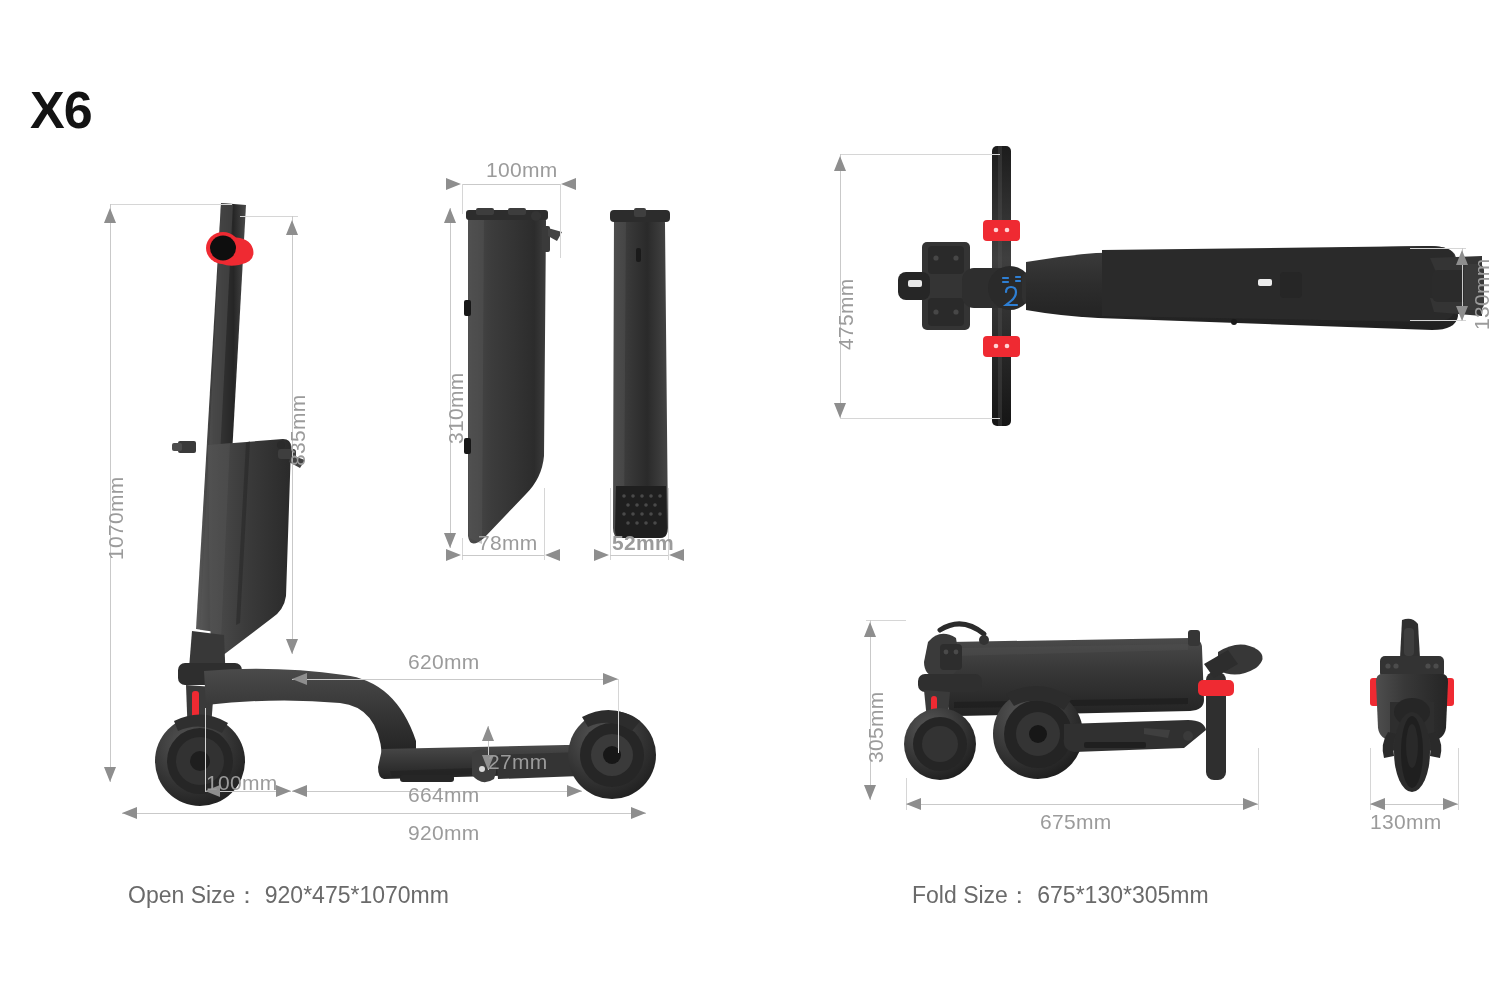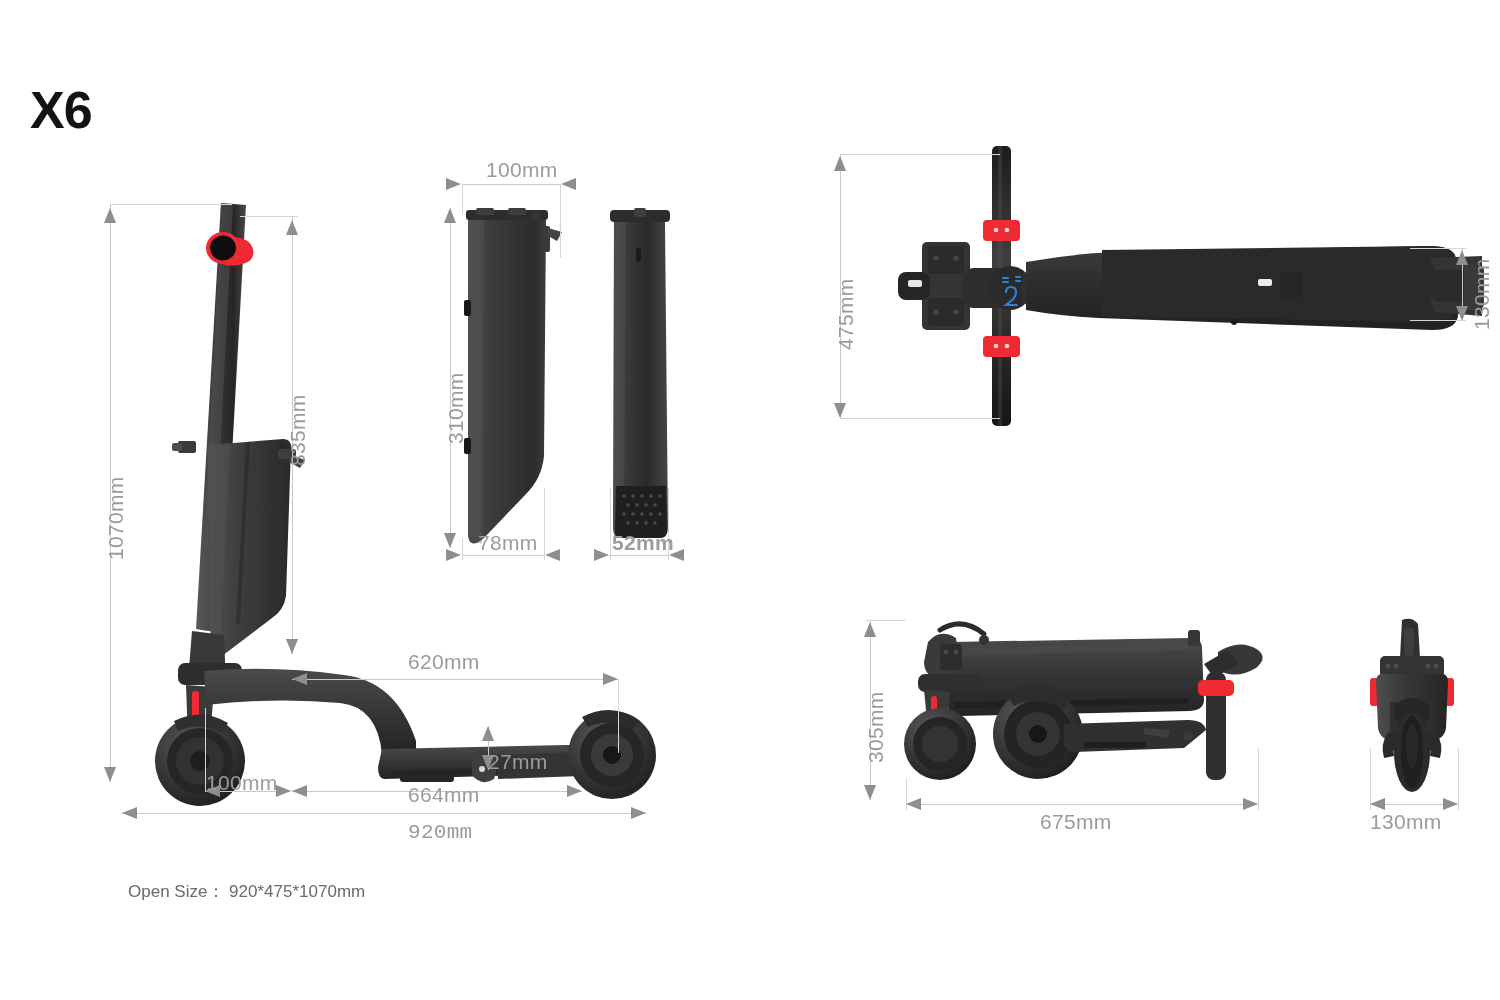--- a/index.html
+++ b/index.html
@@ -38,21 +38,21 @@
   .dimline-h{height:1px;background:#c9c9c9;}
   .dimline-v{width:1px;background:#c9c9c9;}
   .arrow{width:0;height:0;position:absolute;}
   .ar-left{border-top:6px solid transparent;border-bottom:6px solid transparent;border-right:15px solid #8e8e8e;}
   .ar-right{border-top:6px solid transparent;border-bottom:6px solid transparent;border-left:15px solid #8e8e8e;}
   .ar-up{border-left:6px solid transparent;border-right:6px solid transparent;border-bottom:15px solid #8e8e8e;}
   .ar-down{border-left:6px solid transparent;border-right:6px solid transparent;border-top:15px solid #8e8e8e;}
 
   
   .caption{
-    font-size:17px;color:#6a6a6a;white-space:nowrap;
+    font-size:23px;color:#6a6a6a;white-space:nowrap;
   }
   #caption-open{left:128px;top:872px;}
   #caption-fold{left:912px;top:872px;}
 
   svg{display:block;overflow:visible;}
 </style>
 </head>
 <body>
 
 <div class="stage">
@@ -163,21 +163,21 @@
     <div class="abs dim-label" style="left:206px;top:763px;">100mm</div>
 
     <div class="abs dimline-h" style="left:292px;top:783px;width:290px;"></div>
     <div class="abs arrow ar-left" style="left:292px;top:777px;"></div>
     <div class="abs arrow ar-right" style="left:567px;top:777px;"></div>
     <div class="abs dim-label" style="left:408px;top:775px;">664mm</div>
 
     <div class="abs dimline-h" style="left:122px;top:805px;width:524px;"></div>
     <div class="abs arrow ar-left" style="left:122px;top:799px;"></div>
     <div class="abs arrow ar-right" style="left:631px;top:799px;"></div>
-    <div class="abs dim-label" style="left:408px;top:813px;font-family:Liberation Mono, monospace;">920mm</div>
+    <div class="abs dim-label" style="left:408px;top:813px;">920mm</div>
   </div>
 
   <div class="abs" style="left:440px;top:150px;width:160px;height:400px;">
 
     <svg class="abs" style="left:22px;top:50px;" width="120" height="350" viewBox="0 0 120 350">
       <defs>
         <linearGradient id="sbG" x1="0" y1="0" x2="1" y2="0">
           <stop offset="0%" stop-color="#4b4b4b"></stop>
           <stop offset="30%" stop-color="#3c3c3c"></stop>
           <stop offset="85%" stop-color="#2c2c2c"></stop>
@@ -446,14 +446,15 @@
 
     <div class="abs ext-line ext-v" style="left:40px;top:150px;height:62px;"></div>
     <div class="abs ext-line ext-v" style="left:128px;top:150px;height:62px;"></div>
     <div class="abs dimline-h" style="left:40px;top:206px;width:88px;"></div>
     <div class="abs arrow ar-left" style="left:40px;top:200px;"></div>
     <div class="abs arrow ar-right" style="left:113px;top:200px;"></div>
     <div class="abs dim-label" style="left:40px;top:212px;">130mm</div>
   </div>
 
   <div class="abs caption" id="caption-open">Open Size： 920*475*1070mm</div>
+  <div class="abs caption" id="caption-fold">Fold Size： 675*130*305mm</div>
 
 </div>
 
 </body></html>

